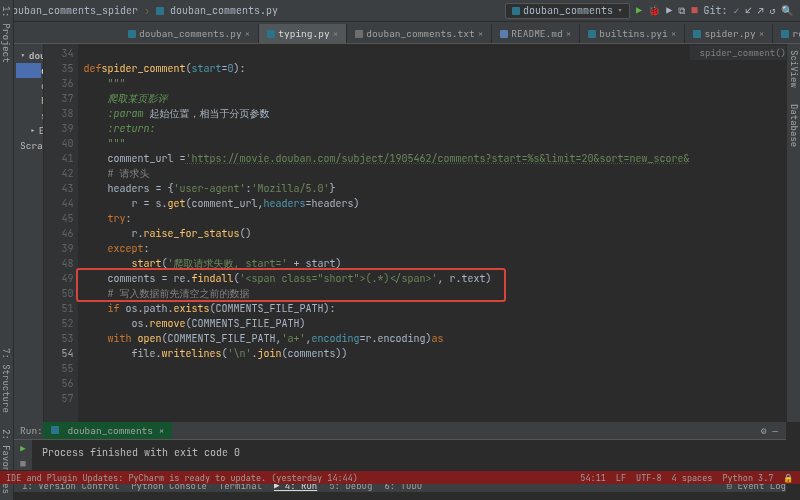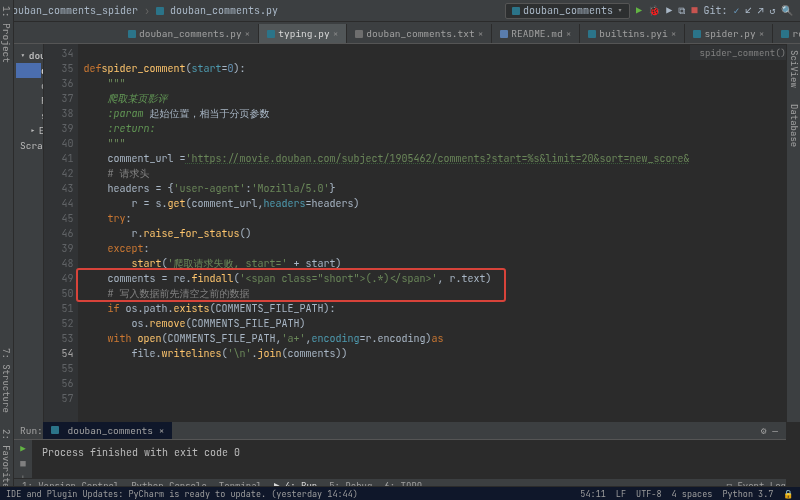--- a/index.html
+++ b/index.html
@@ -39,21 +39,21 @@
 .breadcrumb { height:16px; background:#313335; color:#808080; font-size:9px; padding-left:10px; border-top:1px solid #2b2b2b; display:flex; align-items:center; }
 .run { position:absolute; left:14px; top:422px; width:772px; height:56px; background:#2b2b2b; display:flex; flex-direction:column; }
 .run .rtabs { height:18px; background:#3c3f41; display:flex; align-items:center; padding-left:6px; color:#a0a0a0; font-size:9.5px; border-bottom:1px solid #555;justify-content:center; }
 .run .rtabs .rt { padding:2px 8px; }
 .run .rbody { flex:1; display:flex; }
 .run .rside { width:18px; background:#3c3f41; display:flex; flex-direction:column; align-items:center; gap:3px; padding-top:3px; }
 .run .rside span { font-size:9px; color:#808080; }
 .run .rout { flex:1; padding:6px 10px; color:#bbbbbb; font-size:10px; }
 .bottom-tabs { position:absolute; left:14px; top:478px; width:772px; height:14px; background:#3c3f41; display:flex; align-items:center; font-size:9px; color:#a0a0a0; padding-left:8px; gap:12px; border-top:1px solid #2b2b2b; }
 .bottom-tabs .bt.active { color:#d7d7d7; text-decoration:underline; }
-.status { position:absolute; left:0; bottom:0; width:800px; height:14px; background:#0f172a; display:flex; align-items:center; font-size:8.5px; color:#9c9c9c; padding:0 6px; border-top:1px solid #2b2b2b; }
+.status { position:absolute; left:0; bottom:16px; width:800px; height:14px; background:#7f1d1d; display:flex; align-items:center; font-size:8.5px; color:#9c9c9c; padding:0 6px; border-top:1px solid #2b2b2b; }
 .status .r { margin-left:auto; display:flex; gap:10px; }
 .sidetabs { position:absolute; right:0; top:44px; width:14px; height:378px; background:#3c3f41; display:flex; flex-direction:column; align-items:center; gap:16px; padding-top:6px; border-left:1px solid #2b2b2b; }
 .sidetabs span { writing-mode:vertical-rl; font-size:9px; color:#a0a0a0; }
 .favtabs { position:absolute; left:0; top:340px; width:14px; }
 .favtabs span { writing-mode:vertical-rl; font-size:9px; color:#a0a0a0; display:block; padding:8px 0; }
 .ficon { display:inline-block; width:8px; height:8px; background:#6e6e6e; border-radius:1px; }
 .ficon.py { background:#2b7489; }
 .ficon.org { background:#c97f2e; }
 .ficon.md { background:#5a7dad; }
 </style>
@@ -178,21 +178,21 @@
           <div class="row"></div>
         </div>
     </div>
     <div class="breadcrumb">spider_comment()</div>
   </div>
 </div>
 
 <div class="run">
  <div class="rtabs">
   <span>Run:</span>
-  <span class="rt" style="background:#0f172a">
+  <span class="rt" style="background:#14532d">
     <span class="ficon py" style="margin-right:3px"></span>
     <span>douban_comments</span> ×
   </span>
   <span style="margin-left:auto;margin-right:8px">⚙ —</span>
  </div>
  <div class="rbody">
   <div class="rside">
     <span style="color:#62b543">▶</span>
     <span>■</span>
     <span>↓</span>

